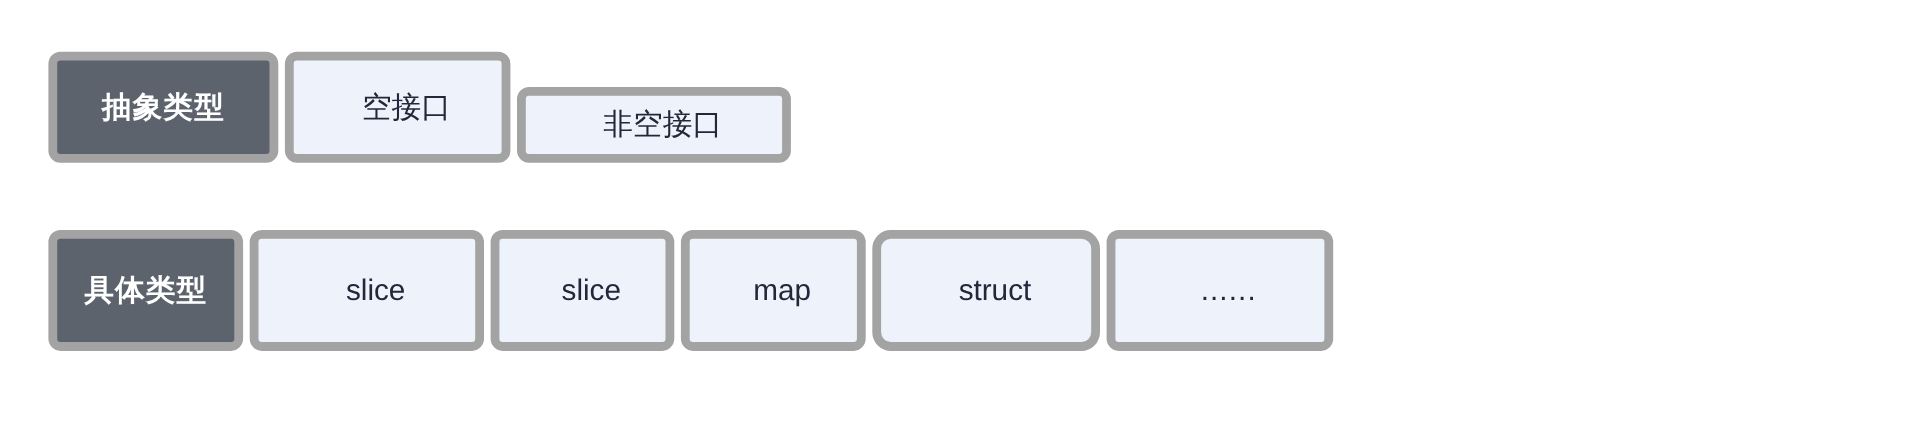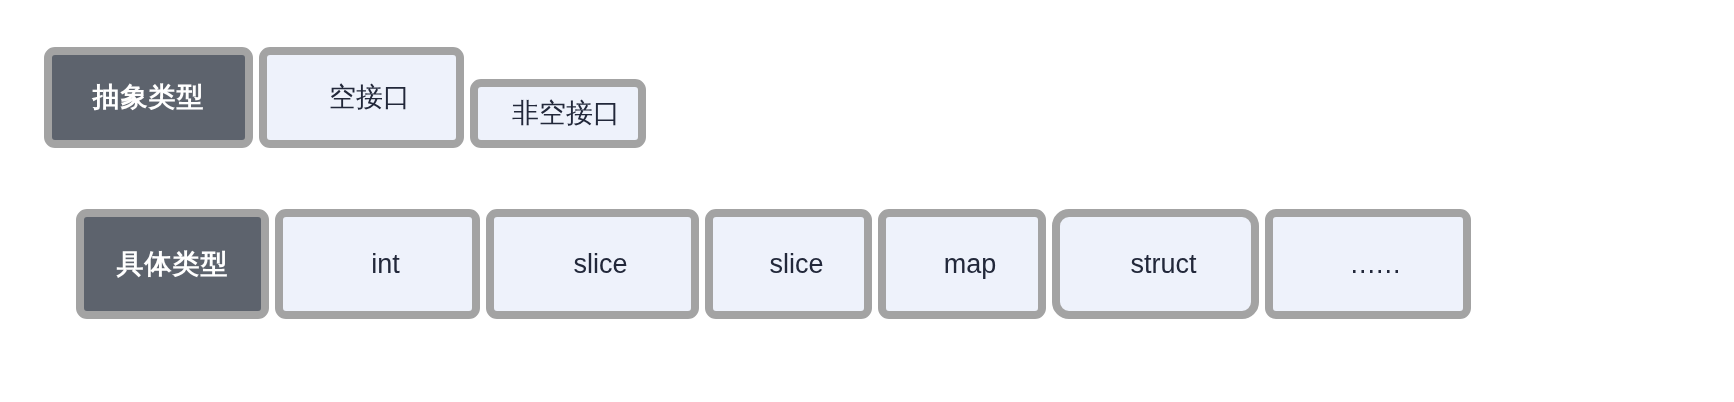--- a/index.html
+++ b/index.html
@@ -68,24 +68,24 @@
     background: #eef2fb;
     color: #22283a;
     font-weight: normal;
     font-size: 27px;
     padding-left: 16px;
   }
 
   
   #row-abstract .cell.head { width: 209px; }
   #row-abstract .c-empty-interface { width: 205px; }
-  #row-abstract .c-nonempty-interface { width: 176px; margin-top: 32px; }
+  #row-abstract .c-nonempty-interface { width: 249px; margin-top: 32px; }
 
   
-  #row-concrete .cell.head { width: 193px; margin-left: 32px; }
+  #row-concrete .cell.head { width: 177px; }
   #row-concrete .c-int    { width: 205px; }
   #row-concrete .c-string { width: 213px; }
   #row-concrete .c-slice  { width: 167px; }
   #row-concrete .c-map    { width: 168px; }
   #row-concrete .c-struct { width: 207px; border-radius: 17px; }
   #row-concrete .c-etc    { width: 206px; }
 
   .cell.item.c-etc {
     letter-spacing: 1px;
   }
@@ -96,21 +96,20 @@
 <div class="diagram">
 
   <div class="row" id="row-abstract">
     <div class="cell head">抽象类型</div>
     <div class="cell item c-empty-interface">空接口</div>
     <div class="cell item c-nonempty-interface">非空接口</div>
   </div>
 
   <div class="row" id="row-concrete">
     <div class="cell head">具体类型</div>
-    <div class="cell item c-int">int</div>
     <div class="cell item c-string">slice</div>
     <div class="cell item c-slice">slice</div>
     <div class="cell item c-map">map</div>
     <div class="cell item c-struct">struct</div>
     <div class="cell item c-etc">......</div>
   </div>
 
 </div>
 
 </body></html>

